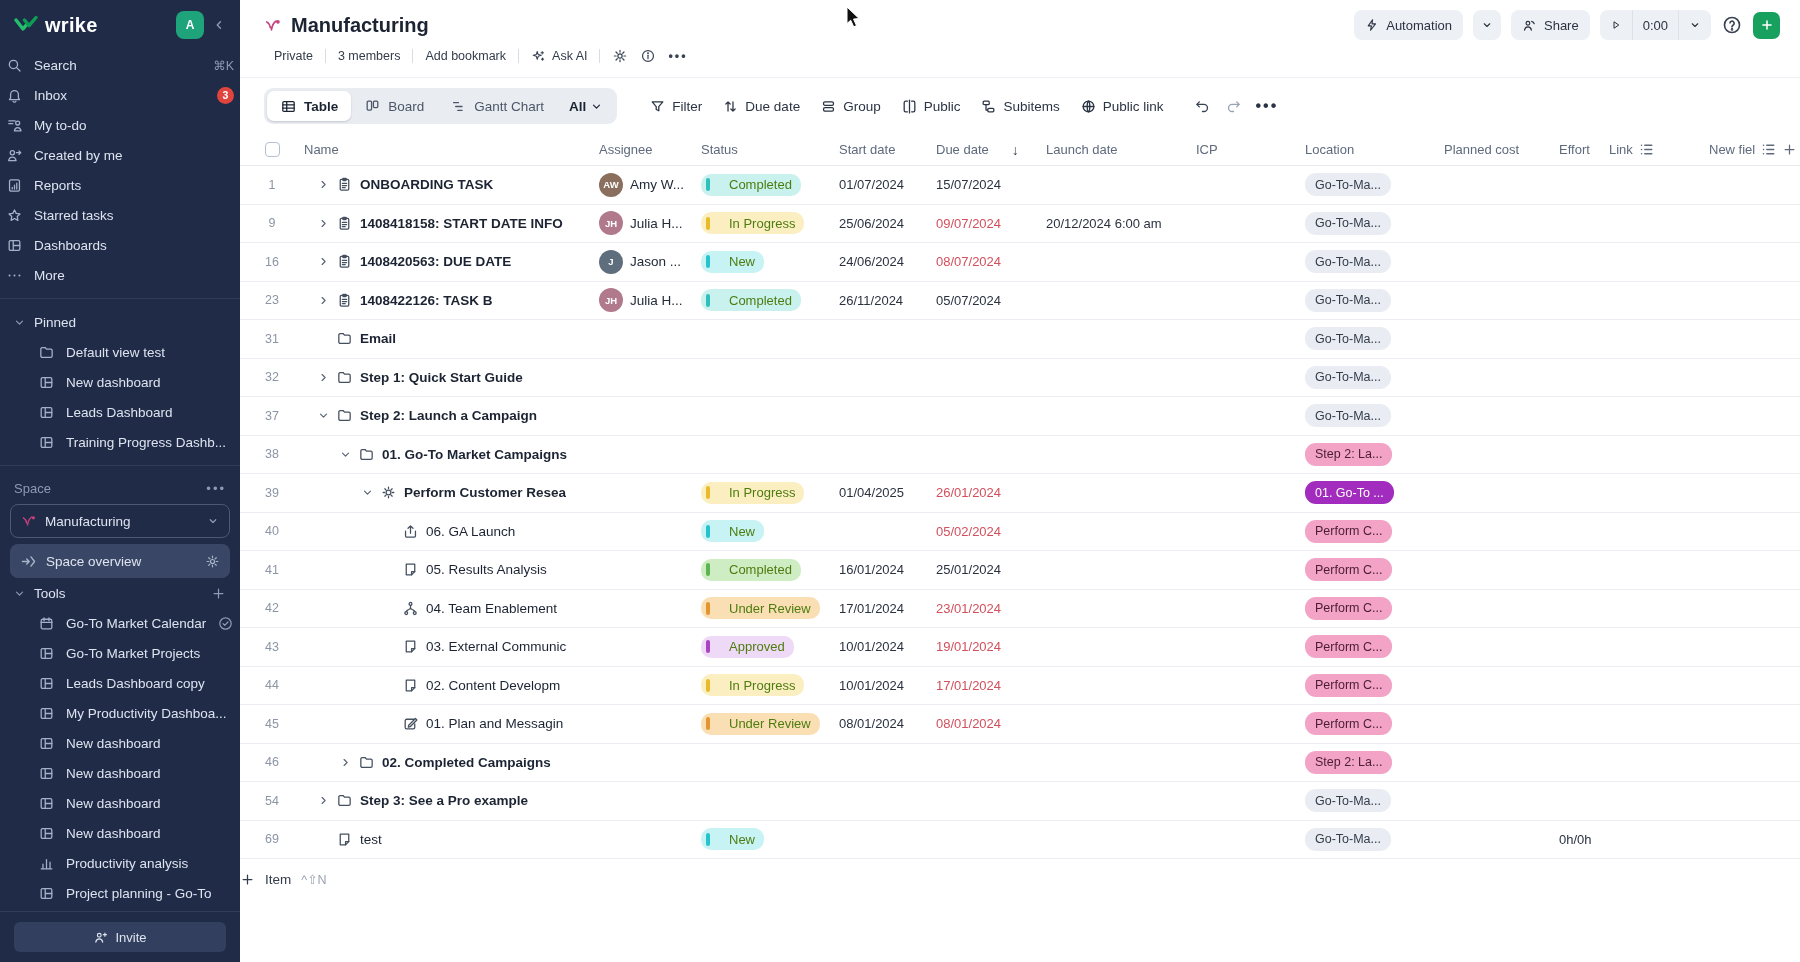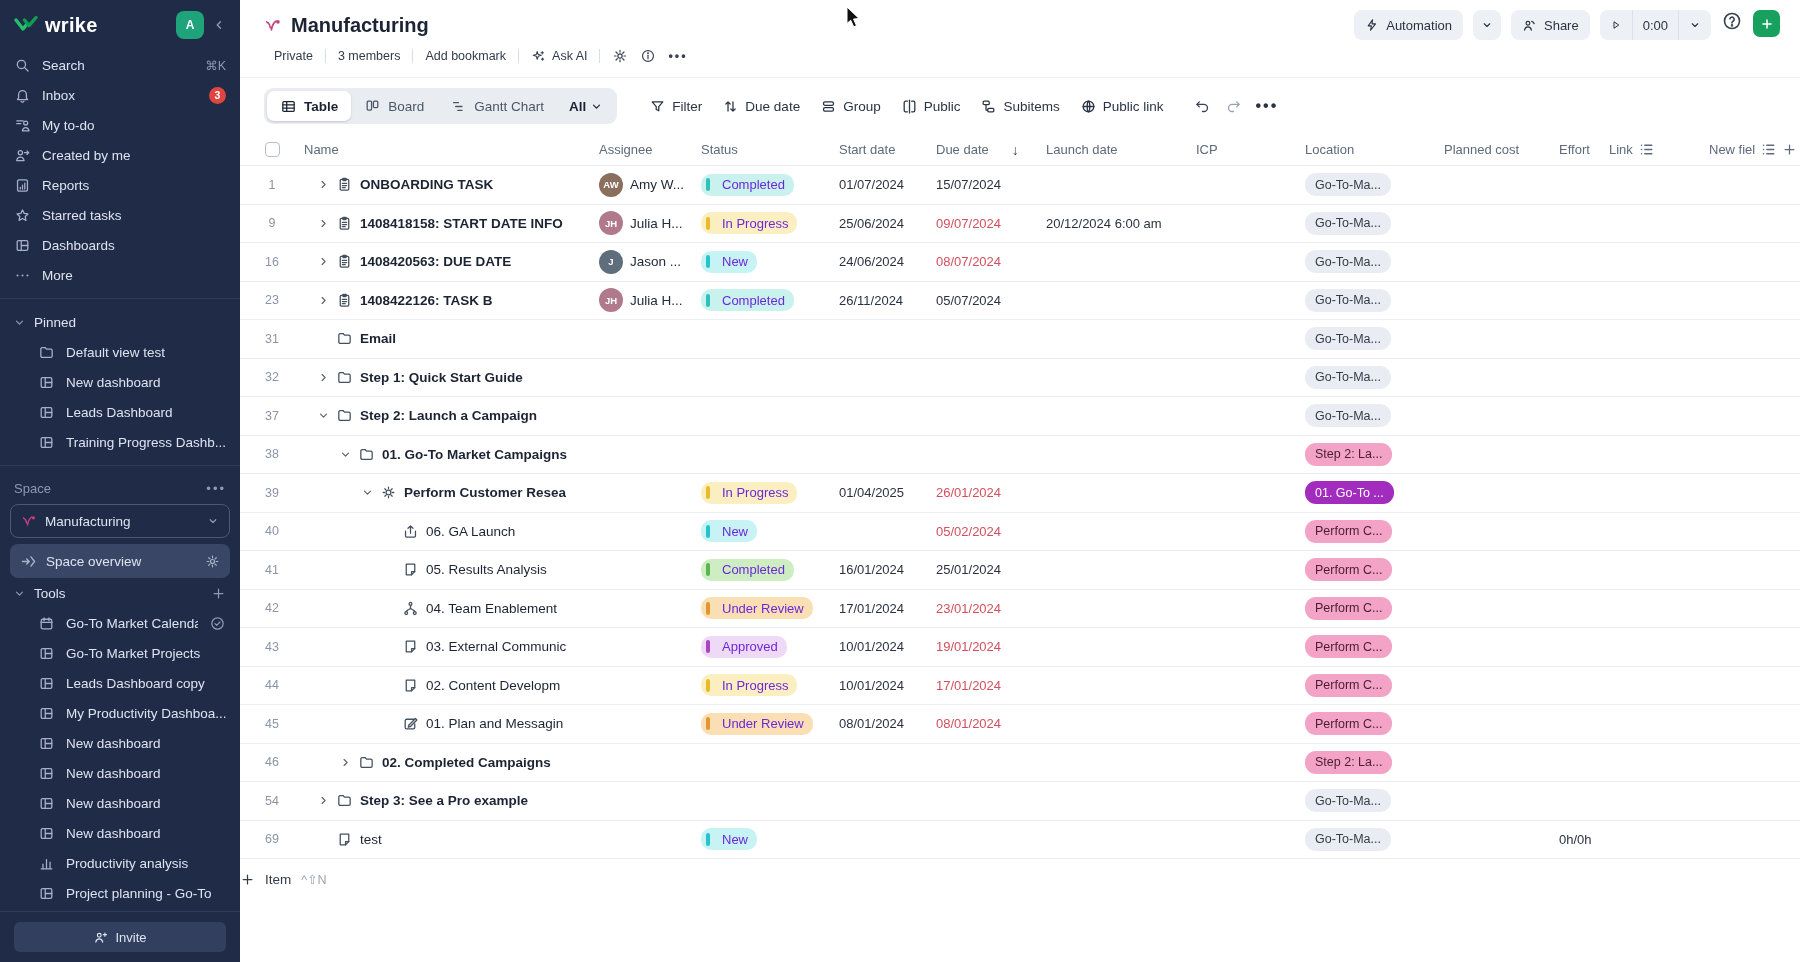--- a/index.html
+++ b/index.html
@@ -7,21 +7,21 @@
   body { font-family:"Liberation Sans", sans-serif; background:#fff; color:#222b38; }
   .app { display:flex; width:1800px; height:962px; }
 
   
   .sidebar { width:240px; min-width:240px; height:100%; background:#202b48; color:#dde3ef; display:flex; flex-direction:column; font-size:13.5px; }
   .sb-head { height:50px; display:flex; align-items:center; padding:0 14px; gap:8px; }
   .logo { display:flex; align-items:center; gap:7px; flex:1; }
   .logo-text { font-size:20px; font-weight:bold; color:#fff; letter-spacing:.3px; }
   .avatar-top { width:28px; height:28px; border-radius:8px; background:#1fa37a; color:#fff; font-size:12px; font-weight:bold; display:flex; align-items:center; justify-content:center; }
   .sb-collapse { color:#8e99b4; display:flex; }
-  .sb-row { height:30px; display:flex; align-items:center; gap:11px; padding:0 14px; cursor:pointer; }
+  .sb-row { height:30px; display:flex; align-items:center; gap:11px; padding:0 6px; cursor:pointer; }
   .sb-row .ic { width:17px; height:17px; color:#a6b1c9; flex:none; display:flex; }
   .sb-row .lbl { flex:1; white-space:nowrap; overflow:hidden; }
   .shortcut { color:#8e99b4; font-size:12.5px; }
   .badge { background:#e0443f; color:#fff; font-size:10.5px; font-weight:bold; min-width:17px; height:17px; border-radius:9px; display:flex; align-items:center; justify-content:center; padding:0 4px; }
   .sb-div { border-top:1px solid #303c5b; margin:8px 0; }
   .sec-head { height:30px; display:flex; align-items:center; gap:8px; padding:0 14px; }
   .sec-head .chev { color:#8e99b4; display:flex; width:12px; }
   .sec-items .sb-row { padding-left:38px; }
   .space-label { height:28px; display:flex; align-items:center; padding:0 14px; color:#8e99b4; font-size:13px; }
   .space-label .dots-r { margin-left:auto; color:#8e99b4; letter-spacing:2px; }
@@ -32,21 +32,21 @@
   .sb-tools { flex:1; overflow:hidden; min-height:0; }
   .sb-invite { border-top:1px solid #303c5b; padding:10px 14px; }
   .invite-btn { width:100%; height:30px; background:#333f5e; border:none; border-radius:6px; color:#dde3ef; font-size:13px; font-family:inherit; display:flex; align-items:center; justify-content:center; gap:7px; cursor:pointer; }
   .right-ic { color:#8e99b4; display:flex; }
 
   
   .main { flex:1; display:flex; flex-direction:column; min-width:0; background:#fff; }
   .page-head { padding:10px 20px 8px 24px; border-bottom:1px solid #eef1f5; }
   .title-row { display:flex; align-items:center; height:30px; }
   .page-title { font-size:20px; font-weight:bold; color:#1c2433; margin-left:9px; }
-  .head-right { margin-left:auto; display:flex; gap:10px; }
+  .head-right { margin-left:auto; display:flex; align-items:center; gap:10px; }
   .pill-btn { background:#edf0f5; border:none; border-radius:8px; height:30px; display:flex; align-items:center; gap:7px; padding:0 11px; font-size:13px; font-family:inherit; color:#2b3342; cursor:pointer; }
   .pill-group { background:#edf0f5; border-radius:8px; height:30px; display:flex; align-items:center; }
   .pill-seg { display:flex; align-items:center; gap:6px; padding:0 10px; height:100%; font-size:13px; color:#2b3342; cursor:pointer; }
   .pill-seg + .pill-seg { border-left:1px solid #dde2ea; }
   .icon-btn { background:none; border:none; color:#3a4353; display:flex; cursor:pointer; padding:0; }
   .green-btn { width:27px; height:27px; border-radius:7px; border:none; display:flex; align-items:center; justify-content:center; color:#fff; cursor:pointer; }
   .meta-row { display:flex; align-items:center; height:26px; margin-top:3px; font-size:12.5px; color:#333c4b; gap:12px;margin-left:10px; }
   .meta-item { cursor:pointer; display:flex; align-items:center; gap:6px; }
   .meta-sep { width:1px; height:14px; background:#d8dde5; }
   .meta-ic { color:#3a4353; display:flex; }
@@ -71,21 +71,21 @@
   .c-num { justify-content:center; color:#8b95a5; font-size:12.5px; }
   .chk { width:15px; height:15px; border:1.5px solid #b6c0cd; border-radius:4px; background:#fff; cursor:pointer; }
   .name-cell { gap:0; }
   .chev-slot { width:22px; min-width:22px; display:flex; justify-content:center; color:#5a6575; cursor:pointer; }
   .row-ic { width:20px; min-width:20px; display:flex; justify-content:center; color:#45505f; margin-right:6px; }
   .t-name { overflow:hidden; white-space:nowrap; color:#1c2433; }
   .t-name.b { font-weight:bold; }
   .asg { display:flex; align-items:center; gap:7px; overflow:hidden; }
   .asg-av { width:24px; height:24px; min-width:24px; border-radius:50%; color:#fff; font-size:9.5px; font-weight:bold; display:flex; align-items:center; justify-content:center; }
   .asg-name { overflow:hidden; white-space:nowrap; color:#222b38; }
-  .status-pill { display:inline-flex; align-items:center; gap:12px; padding:3.5px 9px 3.5px 5px; border-radius:10px; font-size:13px; color:#6d28d9; }
+  .status-pill { display:inline-flex; align-items:center; gap:19px; padding:3.5px 9px 3.5px 5px; border-radius:10px; font-size:13px; color:#4d7c0f; }
   .status-bar { width:4px; height:13px; border-radius:2px; }
   .date { color:#2a3240; font-size:13px; }
   .date.red { color:#d24f5c; }
   .loc-pill { padding:4.5px 10px; border-radius:11px; font-size:12.5px; max-width:96px; overflow:hidden; white-space:nowrap; cursor:pointer; }
   .t-footer { display:flex; align-items:center; gap:10px; height:40px; color:#333c4b; font-size:13.5px; }
   .t-footer .plus-ic { display:flex; color:#333c4b; }
   .t-footer .sc { color:#9aa3b2; font-size:12.5px; }
   .head-plus { margin-left:auto; margin-right:10px; color:#5e6a7c; display:flex; cursor:pointer; }
   svg { display:block; }
   .cursor { position:absolute; left:846px; top:6px; pointer-events:none; }

